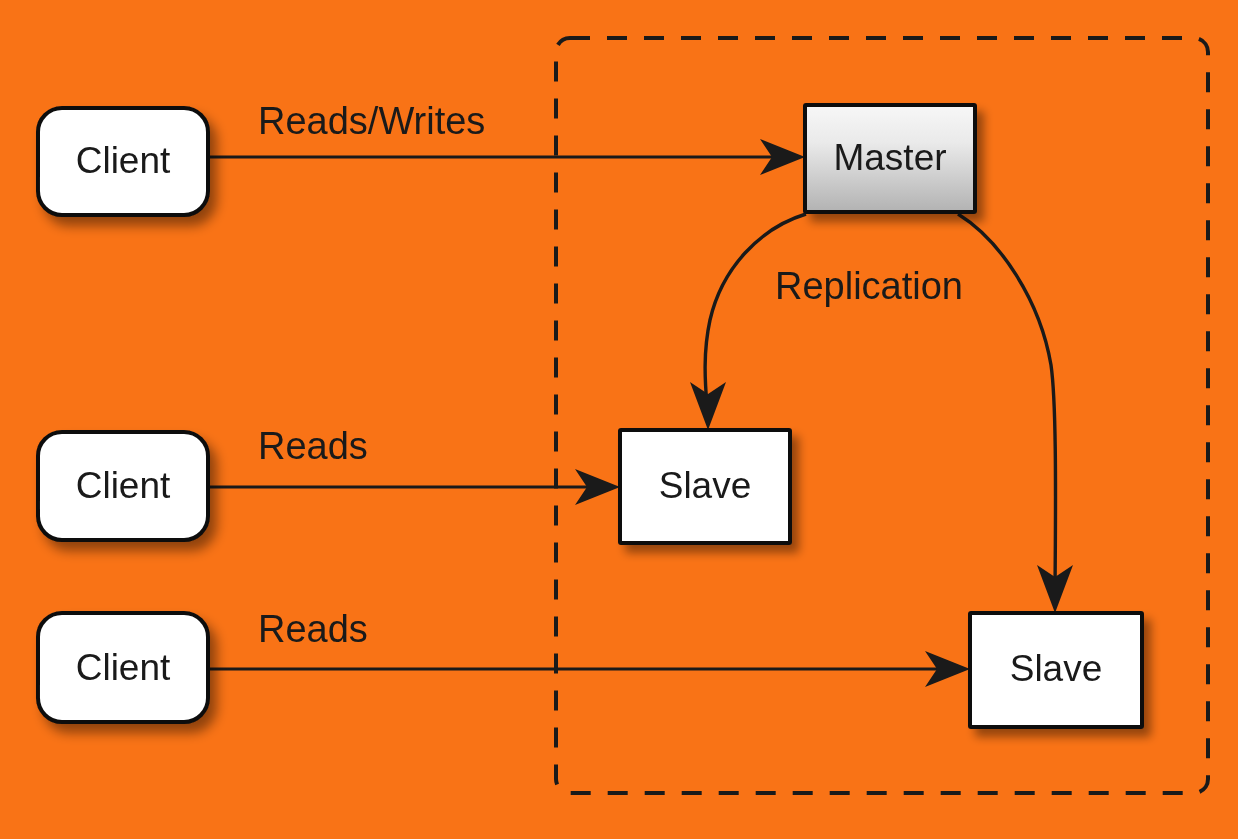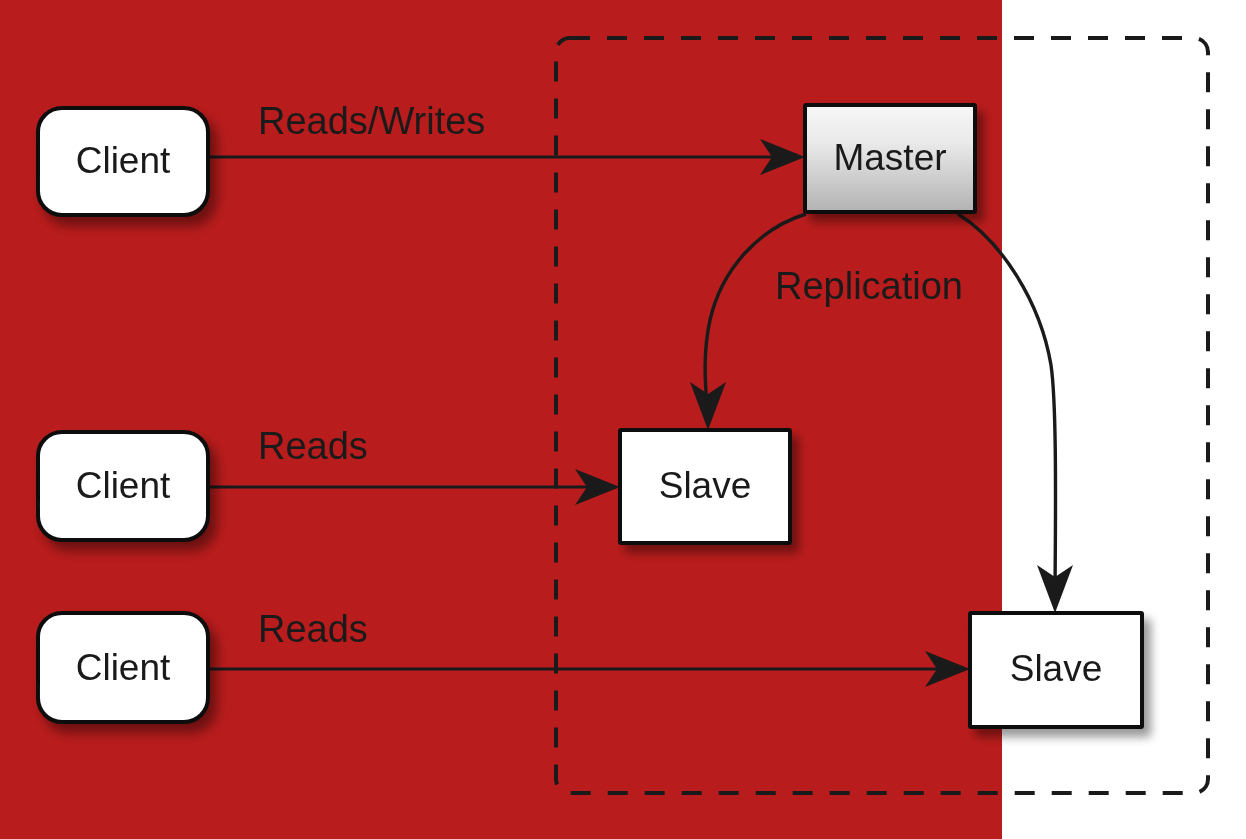--- a/index.html
+++ b/index.html
@@ -8,23 +8,23 @@
     background: #ffffff;
   }
   body {
     width: 1246px;
     height: 839px;
     overflow: hidden;
     font-family: "Liberation Sans", sans-serif;
   }
   #diagram-root {
     position: relative;
-    width: 1002px;
+    width: 1238px;
     height: 839px;
-    background: #b91c1c;
+    background: #f97316;
   }
   svg#diagram-svg {
     display: block;
     width: 1246px;
     height: 839px;
   }
   .node-label {
     font-family: "Liberation Sans", sans-serif;
     font-size: 37px;
     fill: #1a1a1a;

